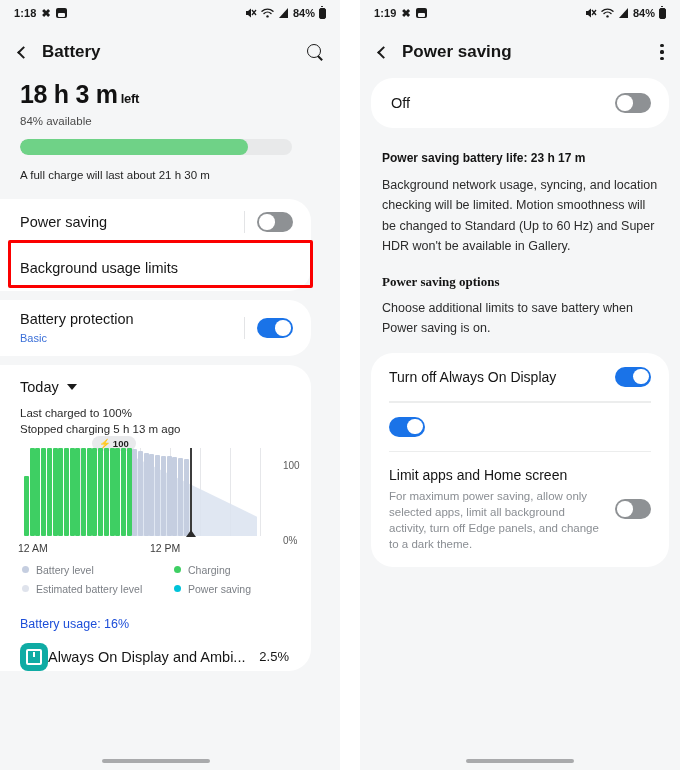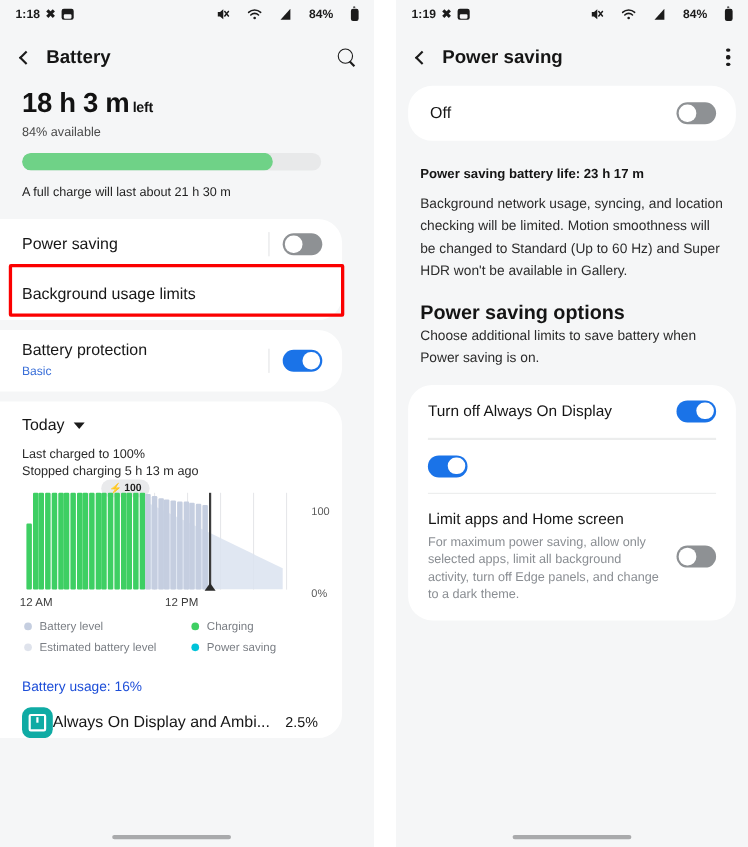--- a/index.html
+++ b/index.html
@@ -21,21 +21,21 @@
   .phone.right { width: 320px; }
 
   
   .statusbar {
     height: 26px;
     display: flex; align-items: center;
     padding: 0 14px;
     font-size: 11px; font-weight: 700; color: #1b1b1b;
   }
   .sb-left { display: flex; align-items: center; gap: 5px; }
-  .sb-right { margin-left: auto; display: flex; align-items: center; gap: 16px; }
+  .sb-right { margin-left: auto; display: flex; align-items: center; gap: 4px; }
   .sb-time { letter-spacing: 0.1px; }
   .ico { display: inline-block; line-height: 1; }
   .x-glyph { font-size: 11px; font-weight: 700; }
   .gal-glyph {
     width: 11px; height: 10px; background: #1b1b1b;
     border-radius: 2px; position: relative;
   }
   .gal-glyph::after {
     content: ""; position: absolute; left: 2px; bottom: 1.5px;
     width: 7px; height: 4px; background: #f5f6f7;
@@ -178,21 +178,21 @@
     content: ""; position: absolute; left: 13px; top: 9.5px;
     width: 1.8px; height: 5px; background: #ffffff;
   }
   .app-name { font-size: 14.5px; color: #161616; }
   .app-pct { font-size: 13px; color: #161616; margin-left: auto; padding-right: 4px; }
 
   
   .info-block { padding: 14px 22px 18px 22px; }
   .info-title { font-size: 12px; font-weight: 700; color: #141414; }
   .info-body { font-size: 12.5px; color: #2c2c2c; line-height: 1.62; margin-top: 10px; }
-  .opts-title { font-size: 18px; font-weight: 700; color: #141414; }
+  .opts-title { font-size: 13px; font-weight: 700; color: #141414; font-family: Liberation Serif, serif; }
   .row-div { height: 1px; background: #eceded; margin: 0 18px; }
   .opt-row { display: flex; align-items: center; padding: 0 18px; min-height: 48px; }
   .opt-row .lbl { font-size: 14px; color: #151515; }
   .opt-row.tall { align-items: center; padding-top: 14px; padding-bottom: 14px; }
   .opt-row .txtcol { flex: 1; padding-right: 12px; }
   .opt-desc { font-size: 11.5px; color: #8a8e93; line-height: 1.42; margin-top: 4px; }
 
   .navbar {
     position: absolute; bottom: 7px; left: 0; width: 100%;
     display: flex; justify-content: center;
@@ -432,21 +432,21 @@
       </div>
     </div>
 
     <div class="info-block">
       <div class="info-title">Power saving battery life: 23 h 17 m</div>
       <div class="info-body">Background network usage, syncing, and location checking will be limited. Motion smoothness will be changed to Standard (Up to 60 Hz) and Super HDR won't be available in Gallery.</div>
     </div>
 
     <div style="padding:0 22px 14px 22px">
       <div class="opts-title">Power saving options</div>
-      <div class="info-body" style="margin-top:0">Choose additional limits to save battery when Power saving is on.</div>
+      <div class="info-body" style="margin-top:8px">Choose additional limits to save battery when Power saving is on.</div>
     </div>
 
     <div class="card">
       <div class="opt-row">
         <span class="txtcol">
           <span class="lbl">Turn off Always On Display</span>
         </span>
         <span class="toggle on" style="background:#1a73e8">
             <i></i>
           </span>

